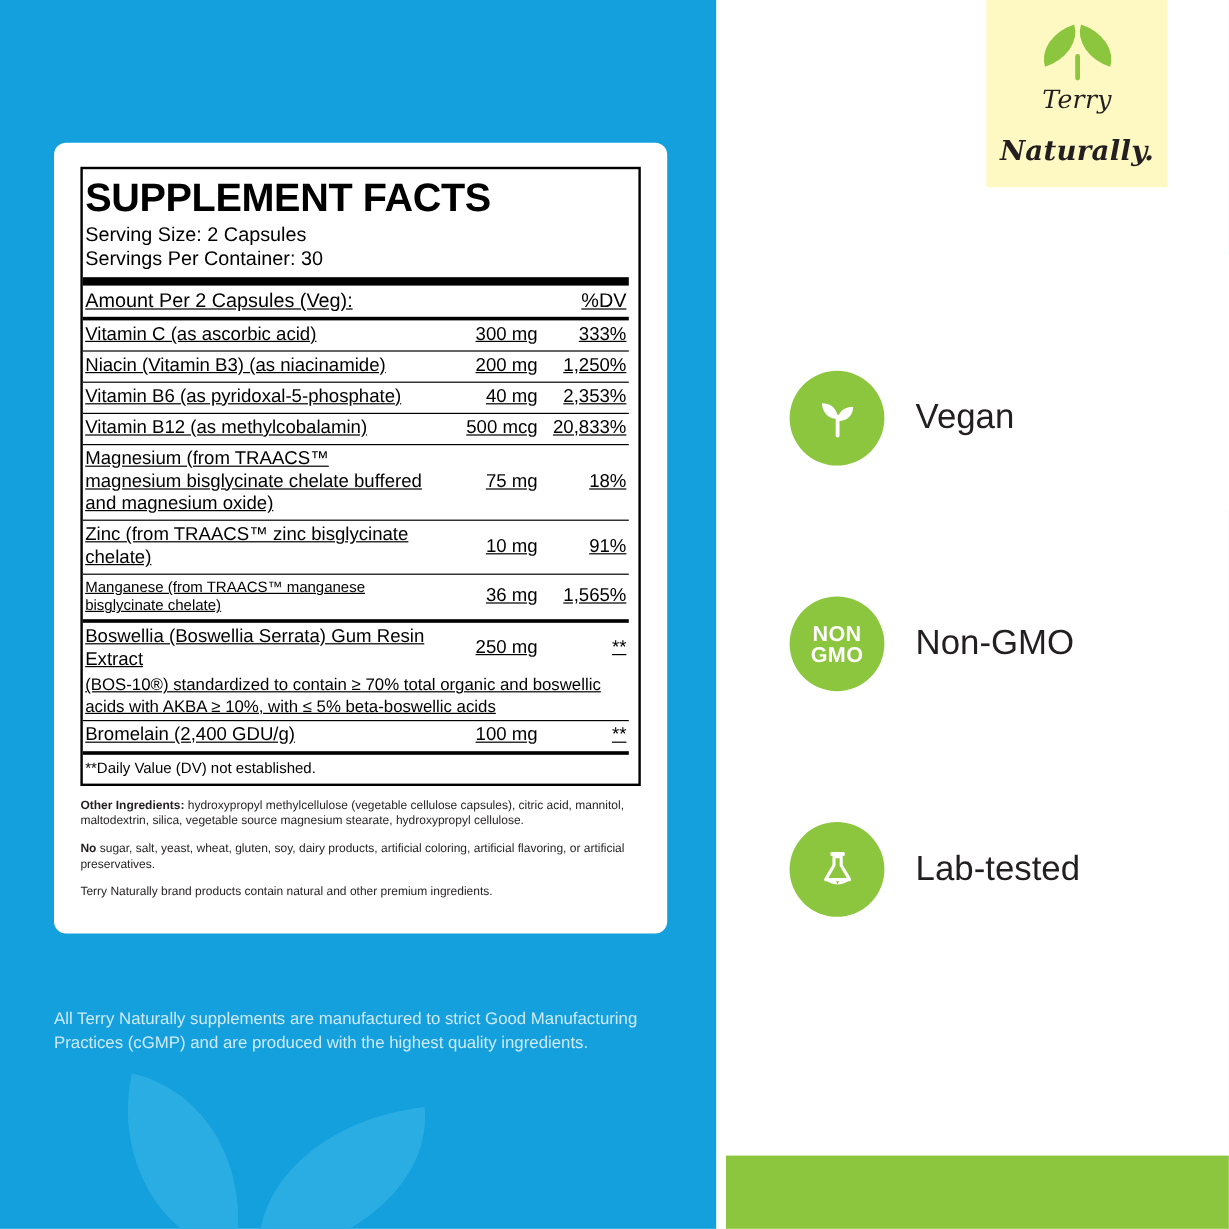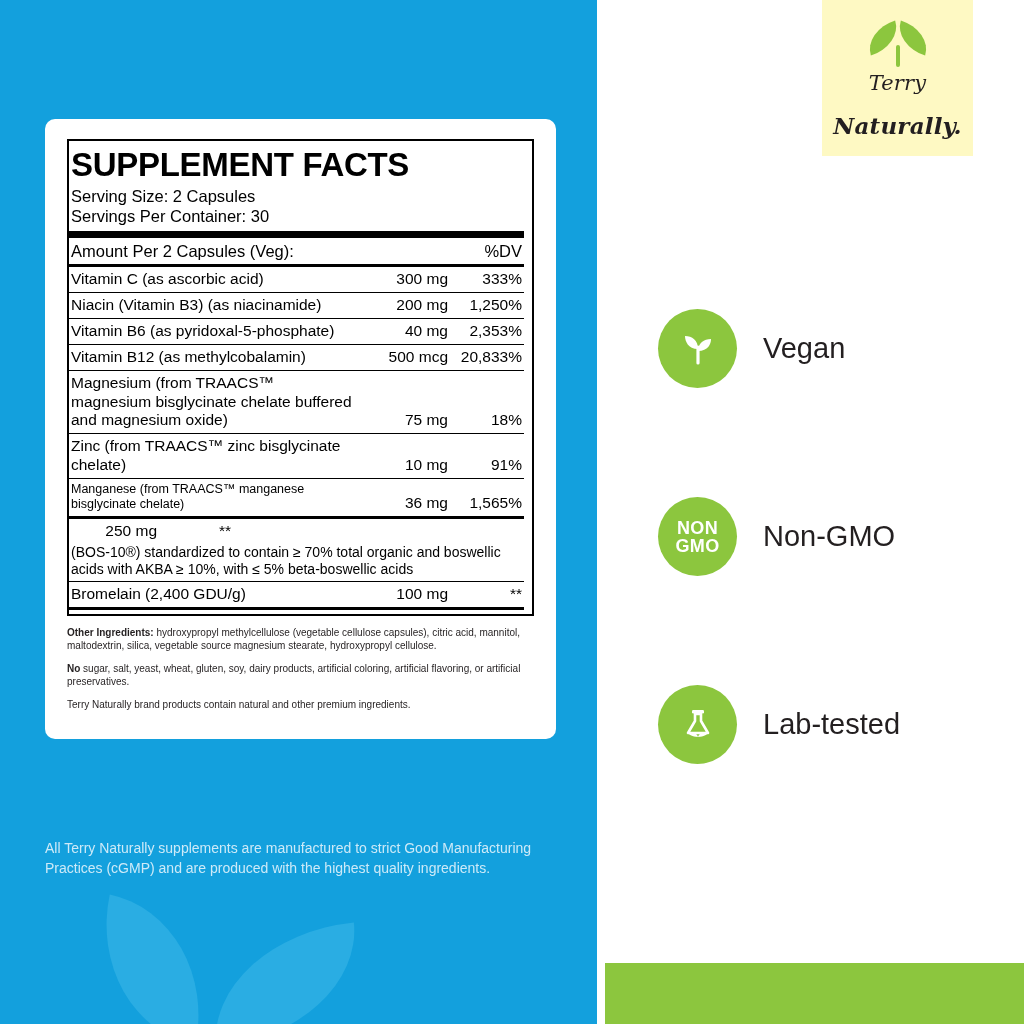--- a/index.html
+++ b/index.html
@@ -151,24 +151,25 @@
   .rule-med {
     border-top: 3.5px solid #000;
     margin: 0;
   }
   .rule-thin {
     border-top: 1px solid #000;
     margin: 0;
   }
   .row {
     display: flex;
-    align-items: flex-end;
+    align-items: center;
     font-size: 15.5px;
     padding: 3px 2px 3px 2px;
     line-height: 1.22;
+    text-decoration: underline;
   }
   .row .nm { flex: 1 1 auto; padding-right: 6px; }
   .row .amt { width: 86px; text-align: right; flex: none; }
   .row .dv  { width: 74px; text-align: right; flex: none; }
   .hdr-row {
     font-size: 16.5px;
     padding: 3px 2px;
   }
   .hdr-row .nm { font-size: 16.5px; }
   .small { font-size: 12.5px; }
@@ -310,36 +311,38 @@
 
     <div class="row">
       <div class="nm small">Manganese (from TRAACS™ manganese bisglycinate chelate)</div>
       <div class="amt">36 mg</div>
       <div class="dv">1,565%</div>
     </div>
 
     <div class="rule-med"></div>
 
     <div class="row">
+      <div class="nm">Boswellia (Boswellia Serrata) Gum Resin Extract</div>
       <div class="amt">250 mg</div>
       <div class="dv">**</div>
     </div>
     <div class="row" style="padding-top:0;">
       <div class="nm" style="font-size:14px;">(BOS-10®) standardized to contain ≥ 70% total organic and boswellic acids with AKBA ≥ 10%, with ≤ 5% beta-boswellic acids</div>
     </div>
     <div class="rule-thin"></div>
 
     <div class="row">
       <div class="nm">Bromelain (2,400 GDU/g)</div>
       <div class="amt">100 mg</div>
       <div class="dv">**</div>
     </div>
 
     <div class="rule-med"></div>
 
+    <div class="note">**Daily Value (DV) not established.</div>
   </div>
 
   <div id="other-ing">
     <p>
       <b>Other Ingredients:</b><span> hydroxypropyl methylcellulose (vegetable cellulose capsules), citric acid, mannitol, maltodextrin, silica, vegetable source magnesium stearate, hydroxypropyl cellulose.</span>
     </p>
     <p>
       <b>No</b><span> sugar, salt, yeast, wheat, gluten, soy, dairy products, artificial coloring, artificial flavoring, or artificial preservatives.</span>
     </p>
     <p>Terry Naturally brand products contain natural and other premium ingredients.</p>

